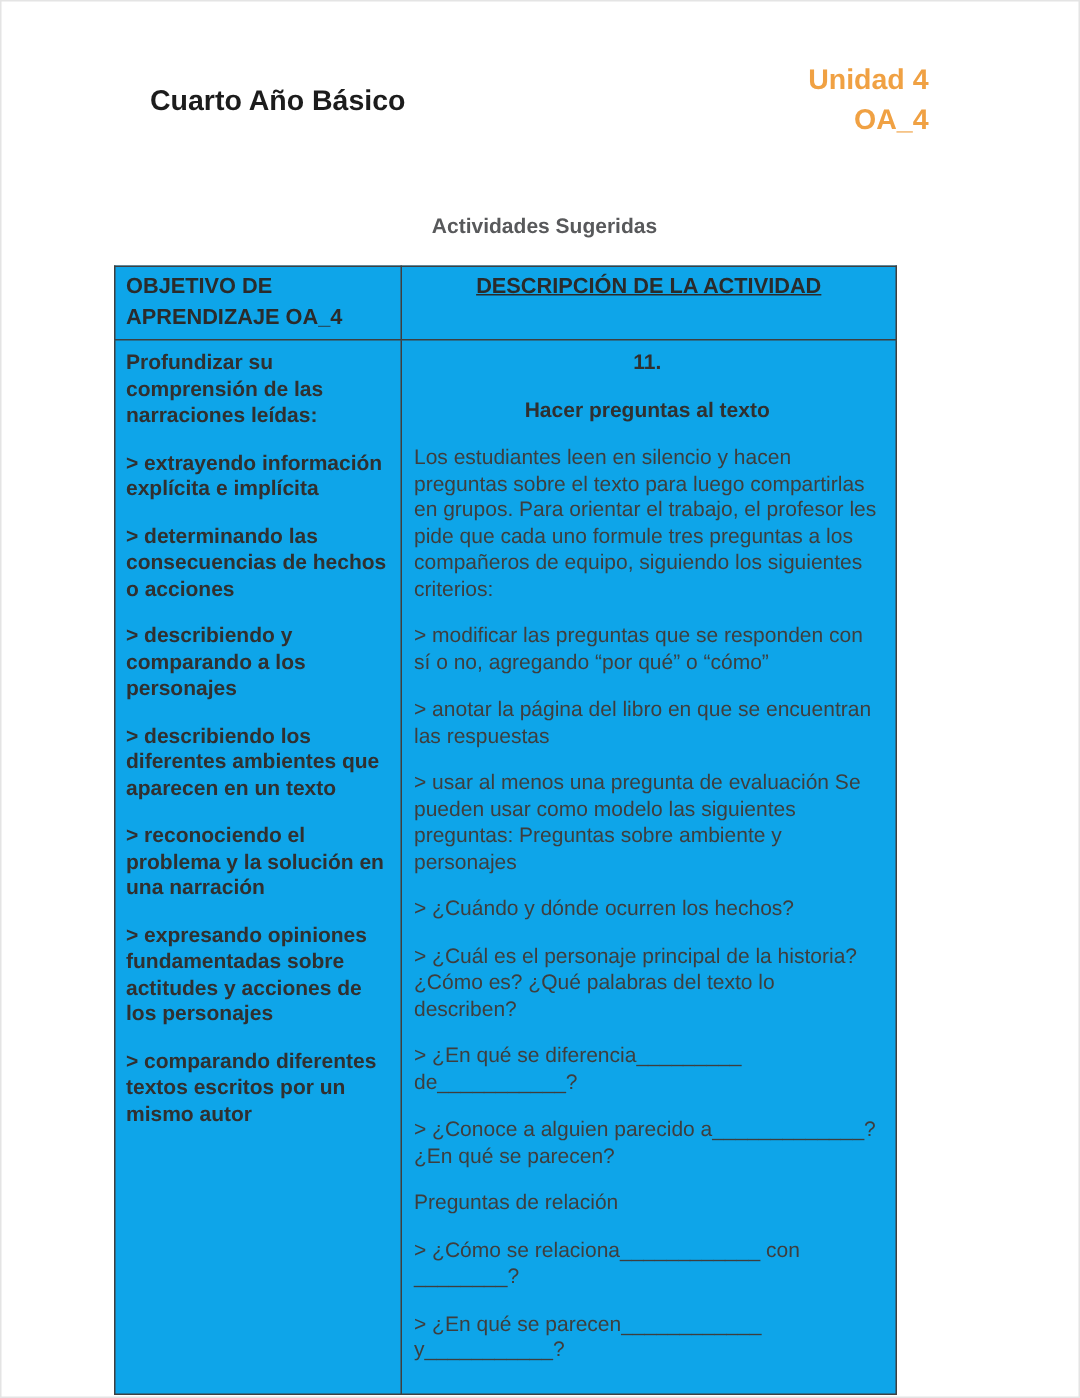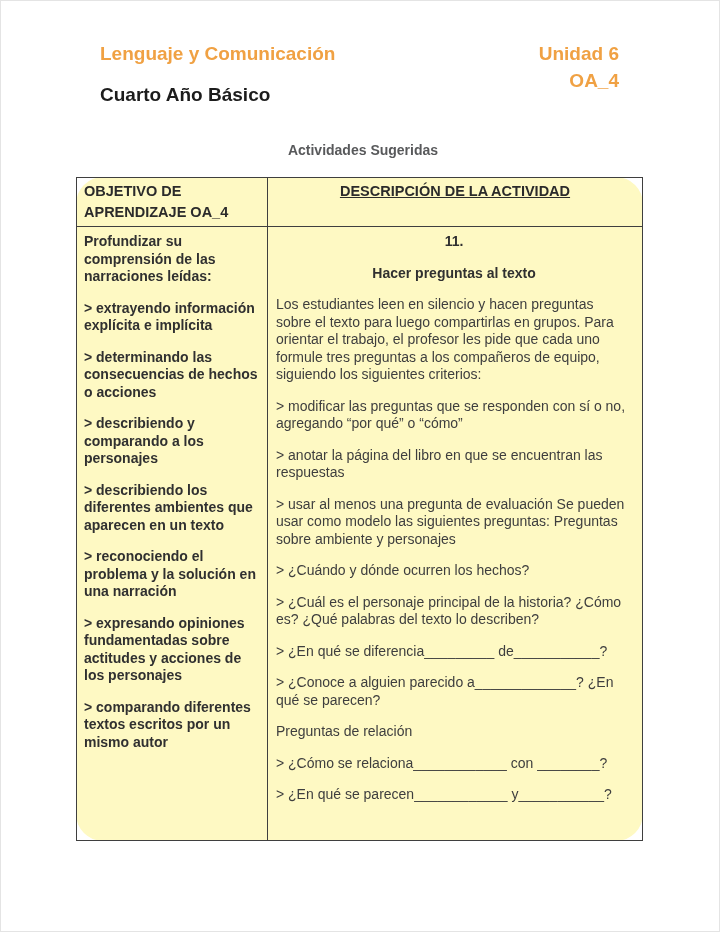--- a/index.html
+++ b/index.html
@@ -27,23 +27,22 @@
   .orange{color:var(--accent-orange);}
   .dark{color:#1c1c1c;margin-top:14px;}
   .header-right{text-align:right;}
   .page-title{
     position:absolute;top:139px;left:0;width:100%;
     margin:3px;text-align:center;
     font-size:14px;font-weight:bold;color:var(--title-gray);
   }
   table.activities-table{
     position:absolute;top:177px;left:76px;
-    width:567px;border-collapse:collapse;table-layout:fixed;
-    background:#fef9c3;
-    border-radius:27px;
+    width:522px;border-collapse:collapse;table-layout:fixed;
+    background:#0ea5e9;
   }
   .activities-table th,.activities-table td{
     border:1px solid var(--table-border);
     vertical-align:top;box-sizing:border-box;
   }
   th.col-objective{
     width:191px;text-align:left;
     padding:3px 4px 3px 7px;
     font-size:14.5px;line-height:21px;color:var(--heading-text);
   }
@@ -66,25 +65,24 @@
   td.objective-cell p{font-weight:bold;color:#303030;}
   p.activity-number,p.activity-title{font-weight:bold;color:#303030;margin-bottom:14px;text-align:center;}
 </style>
 </head>
 <body>
 
 <div class="page">
 
   <header class="doc-header">
     <div class="header-left">
-      <div class="line orange">Lenguaje y Comunicación</div>
       <div class="line dark">Cuarto Año Básico</div>
     </div>
     <div class="header-right">
-      <div class="line orange">Unidad 6</div>
+      <div class="line orange">Unidad 4</div>
       <div class="line orange">OA_4</div>
     </div>
   </header>
 
   <h1 class="page-title">Actividades Sugeridas</h1>
 
   <table class="activities-table">
     <thead>
       <tr>
         <th class="col-objective">OBJETIVO DE APRENDIZAJE OA_4</th>

